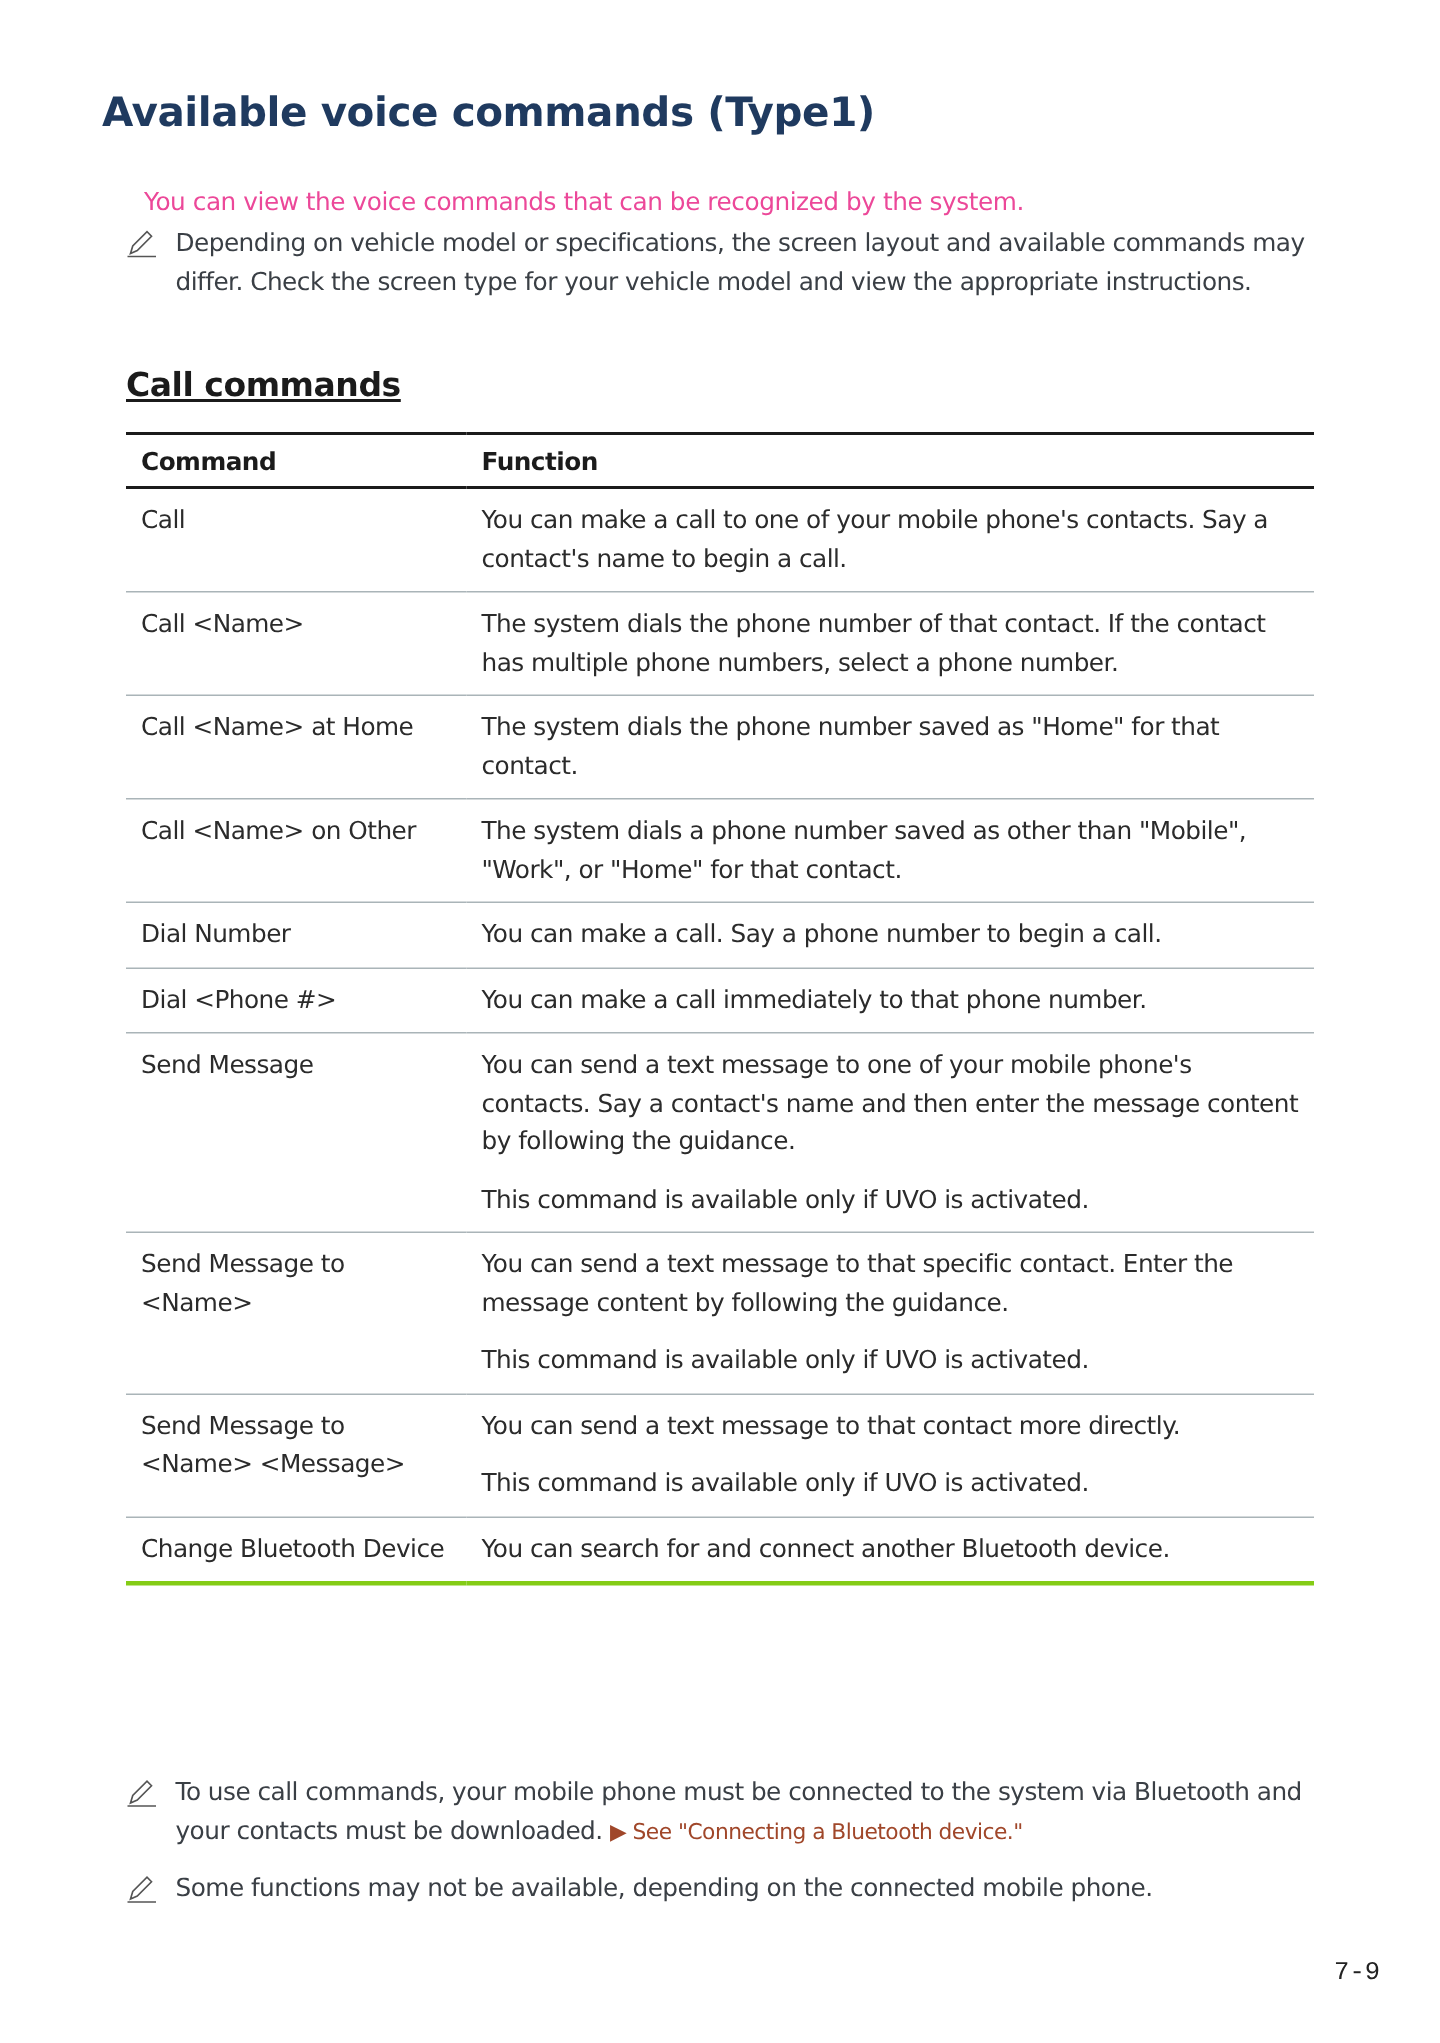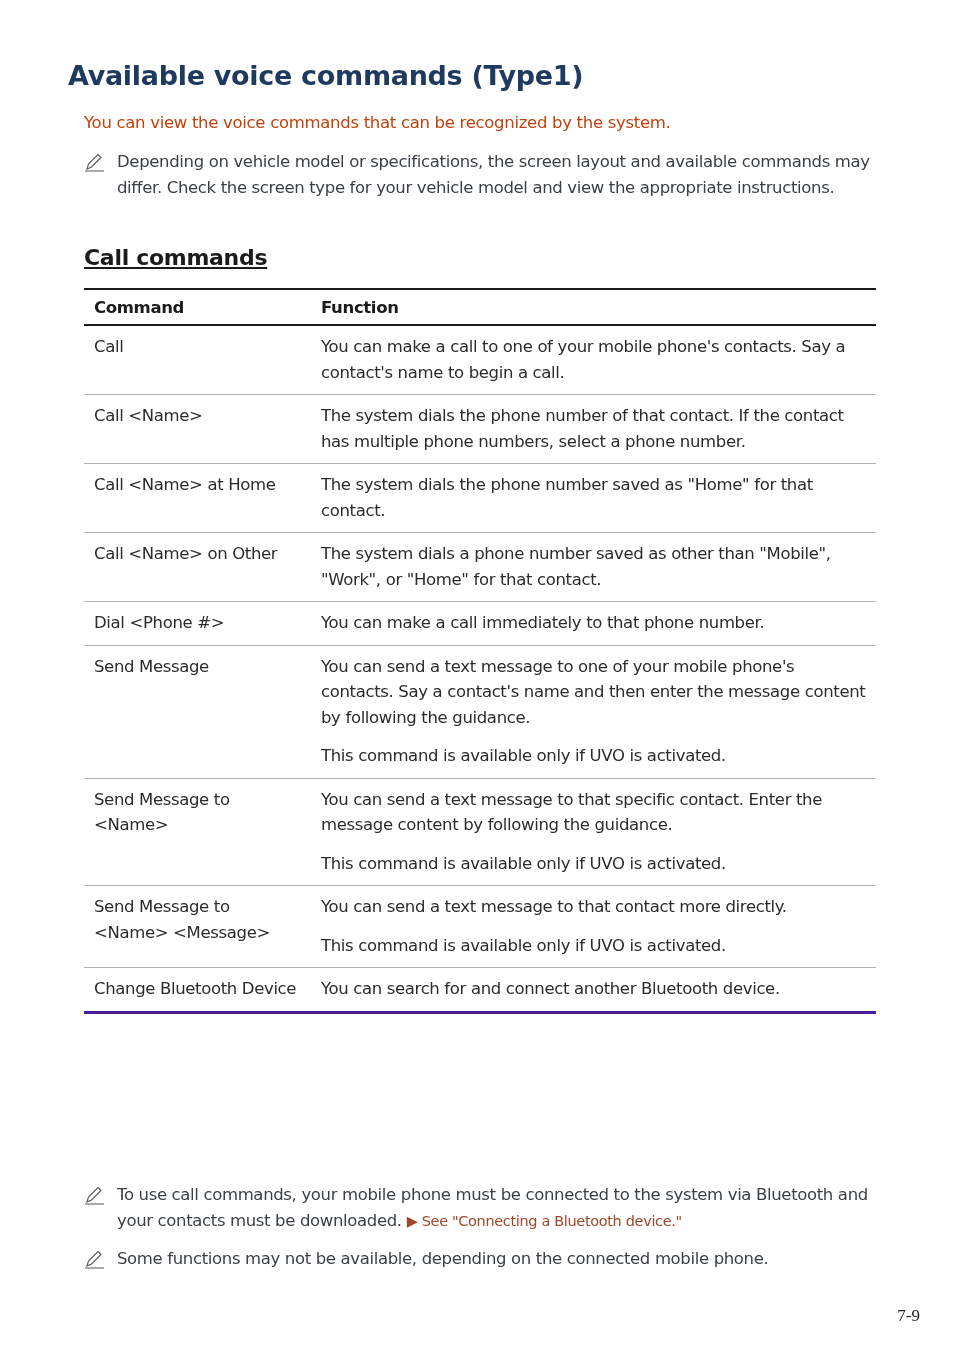--- a/index.html
+++ b/index.html
@@ -1,35 +1,35 @@
 <!DOCTYPE html>
 <html><head>
 <meta charset="utf-8">
 <style>
   html, body { margin:0; padding:0; background:#ffffff; }
   body { width:960px; height:1362px; position:relative; overflow:hidden;
          font-family:"DejaVu Sans", sans-serif; color:#2b2b2b; }
   .page-title { position:absolute; left:68px; top:60px; margin:0;
          font-size:27px; font-weight:bold; color:#1f3a5f; letter-spacing:-0.3px; }
-  .intro { position:absolute; left:84px; top:113px; margin:0; font-size:16.5px; color:#c2410c; letter-spacing:-0.3px; }
+  .intro { position:absolute; left:84px; top:113px; margin:12px; font-size:16.5px; color:#ec4899; letter-spacing:-0.3px; }
   .note { position:absolute; left:84px; width:792px; font-size:16.5px; line-height:25.5px; color:#3a3f45; letter-spacing:-0.35px; }
   .note .pen { position:absolute; left:0; top:3px; width:22px; height:20px; }
   .note .txt { margin-left:33px; display:block; }
   .link { color:#a0472a; font-size:14.5px; }
   .section-title { position:absolute; left:84px; top:245px; margin:0; font-size:22px; font-weight:bold; color:#1b1b1b; letter-spacing:-0.3px;text-decoration:underline; }
   table.cmds { position:absolute; left:84px; top:288px; width:792px; border-collapse:collapse;
          font-size:16.5px; color:#2b2b2b; letter-spacing:-0.35px; }
   table.cmds th { text-align:left; font-weight:bold; padding:8px 10px 7px 10px; color:#1b1b1b;
          border-top:2.5px solid #1b1b1b; border-bottom:2px solid #1b1b1b; }
   table.cmds td { vertical-align:top; padding:8px 10px 9px 10px; line-height:25.5px; border-bottom:1.5px solid #aab4b8; }
-  table.cmds tr:last-child td { border-bottom:3px solid #4c1d95; }
+  table.cmds tr:last-child td { border-bottom:3px solid #84cc16; }
   table.cmds td.c1 { width:207px; }
   table.cmds td p { margin:0; }
   table.cmds td p + p { margin-top:13px; }
-  .page-num { position:absolute; right:40px; top:1306px; font-size:17px; color:#222; font-family:Liberation Serif, serif; }
+  .page-num { position:absolute; right:40px; top:1306px; font-size:17px; color:#222; font-family:Liberation Mono, monospace; }
 </style>
 </head>
 <body>
 
 <h1 class="page-title">Available voice commands (Type1)</h1>
 <p class="intro">You can view the voice commands that can be recognized by the system.</p>
 
 <div class="note" style="top:149px">
   <svg class="pen" viewBox="0 0 22 20">
       <path d="M3 17 L4.5 12 L14 2.5 L17 5.5 L7.5 15 Z M3 17 L7.5 15" fill="none" stroke="#555" stroke-width="1.1"></path>
@@ -63,20 +63,26 @@
       <tr>
         <td class="c1">Call &lt;Name&gt; at Home</td>
         <td>
           <p>The system dials the phone number saved as "Home" for that contact.</p>
         </td>
       </tr>
       <tr>
         <td class="c1">Call &lt;Name&gt; on Other</td>
         <td>
           <p>The system dials a phone number saved as other than "Mobile", "Work", or "Home" for that contact.</p>
+        </td>
+      </tr>
+      <tr>
+        <td class="c1">Dial Number</td>
+        <td>
+          <p>You can make a call. Say a phone number to begin a call.</p>
         </td>
       </tr>
       <tr>
         <td class="c1">Dial &lt;Phone #&gt;</td>
         <td>
           <p>You can make a call immediately to that phone number.</p>
         </td>
       </tr>
       <tr>
         <td class="c1">Send Message</td>

